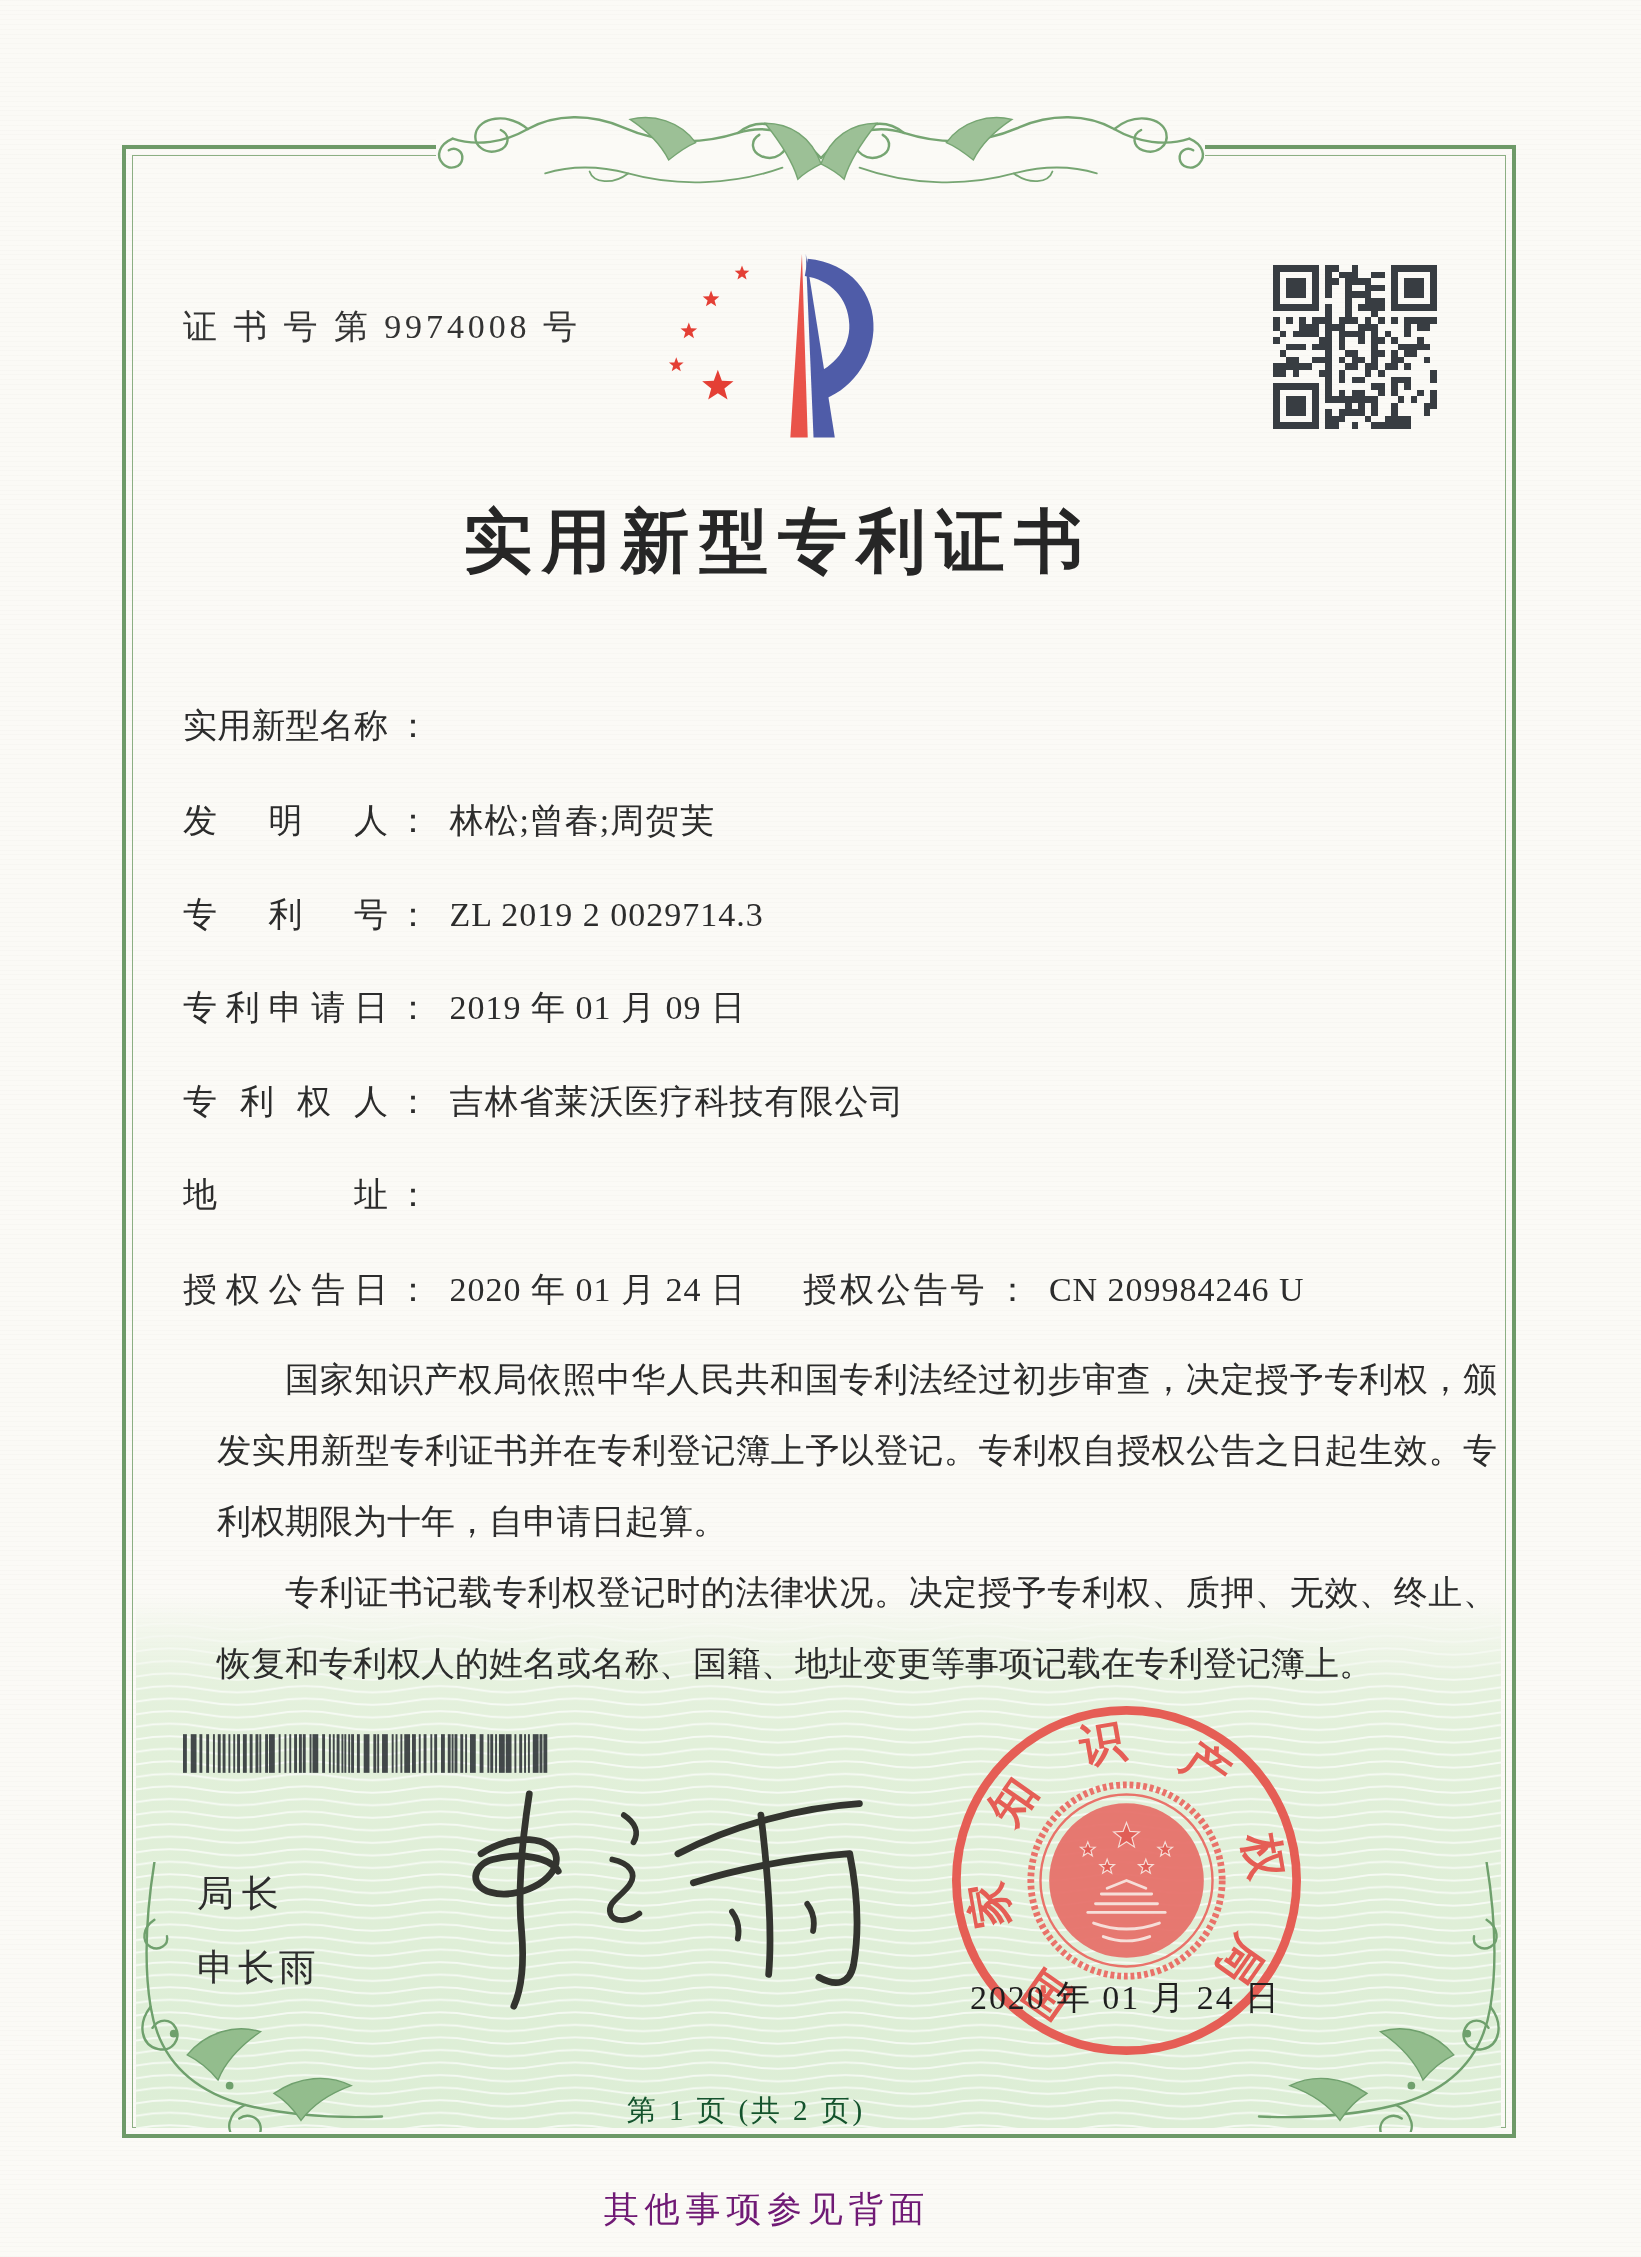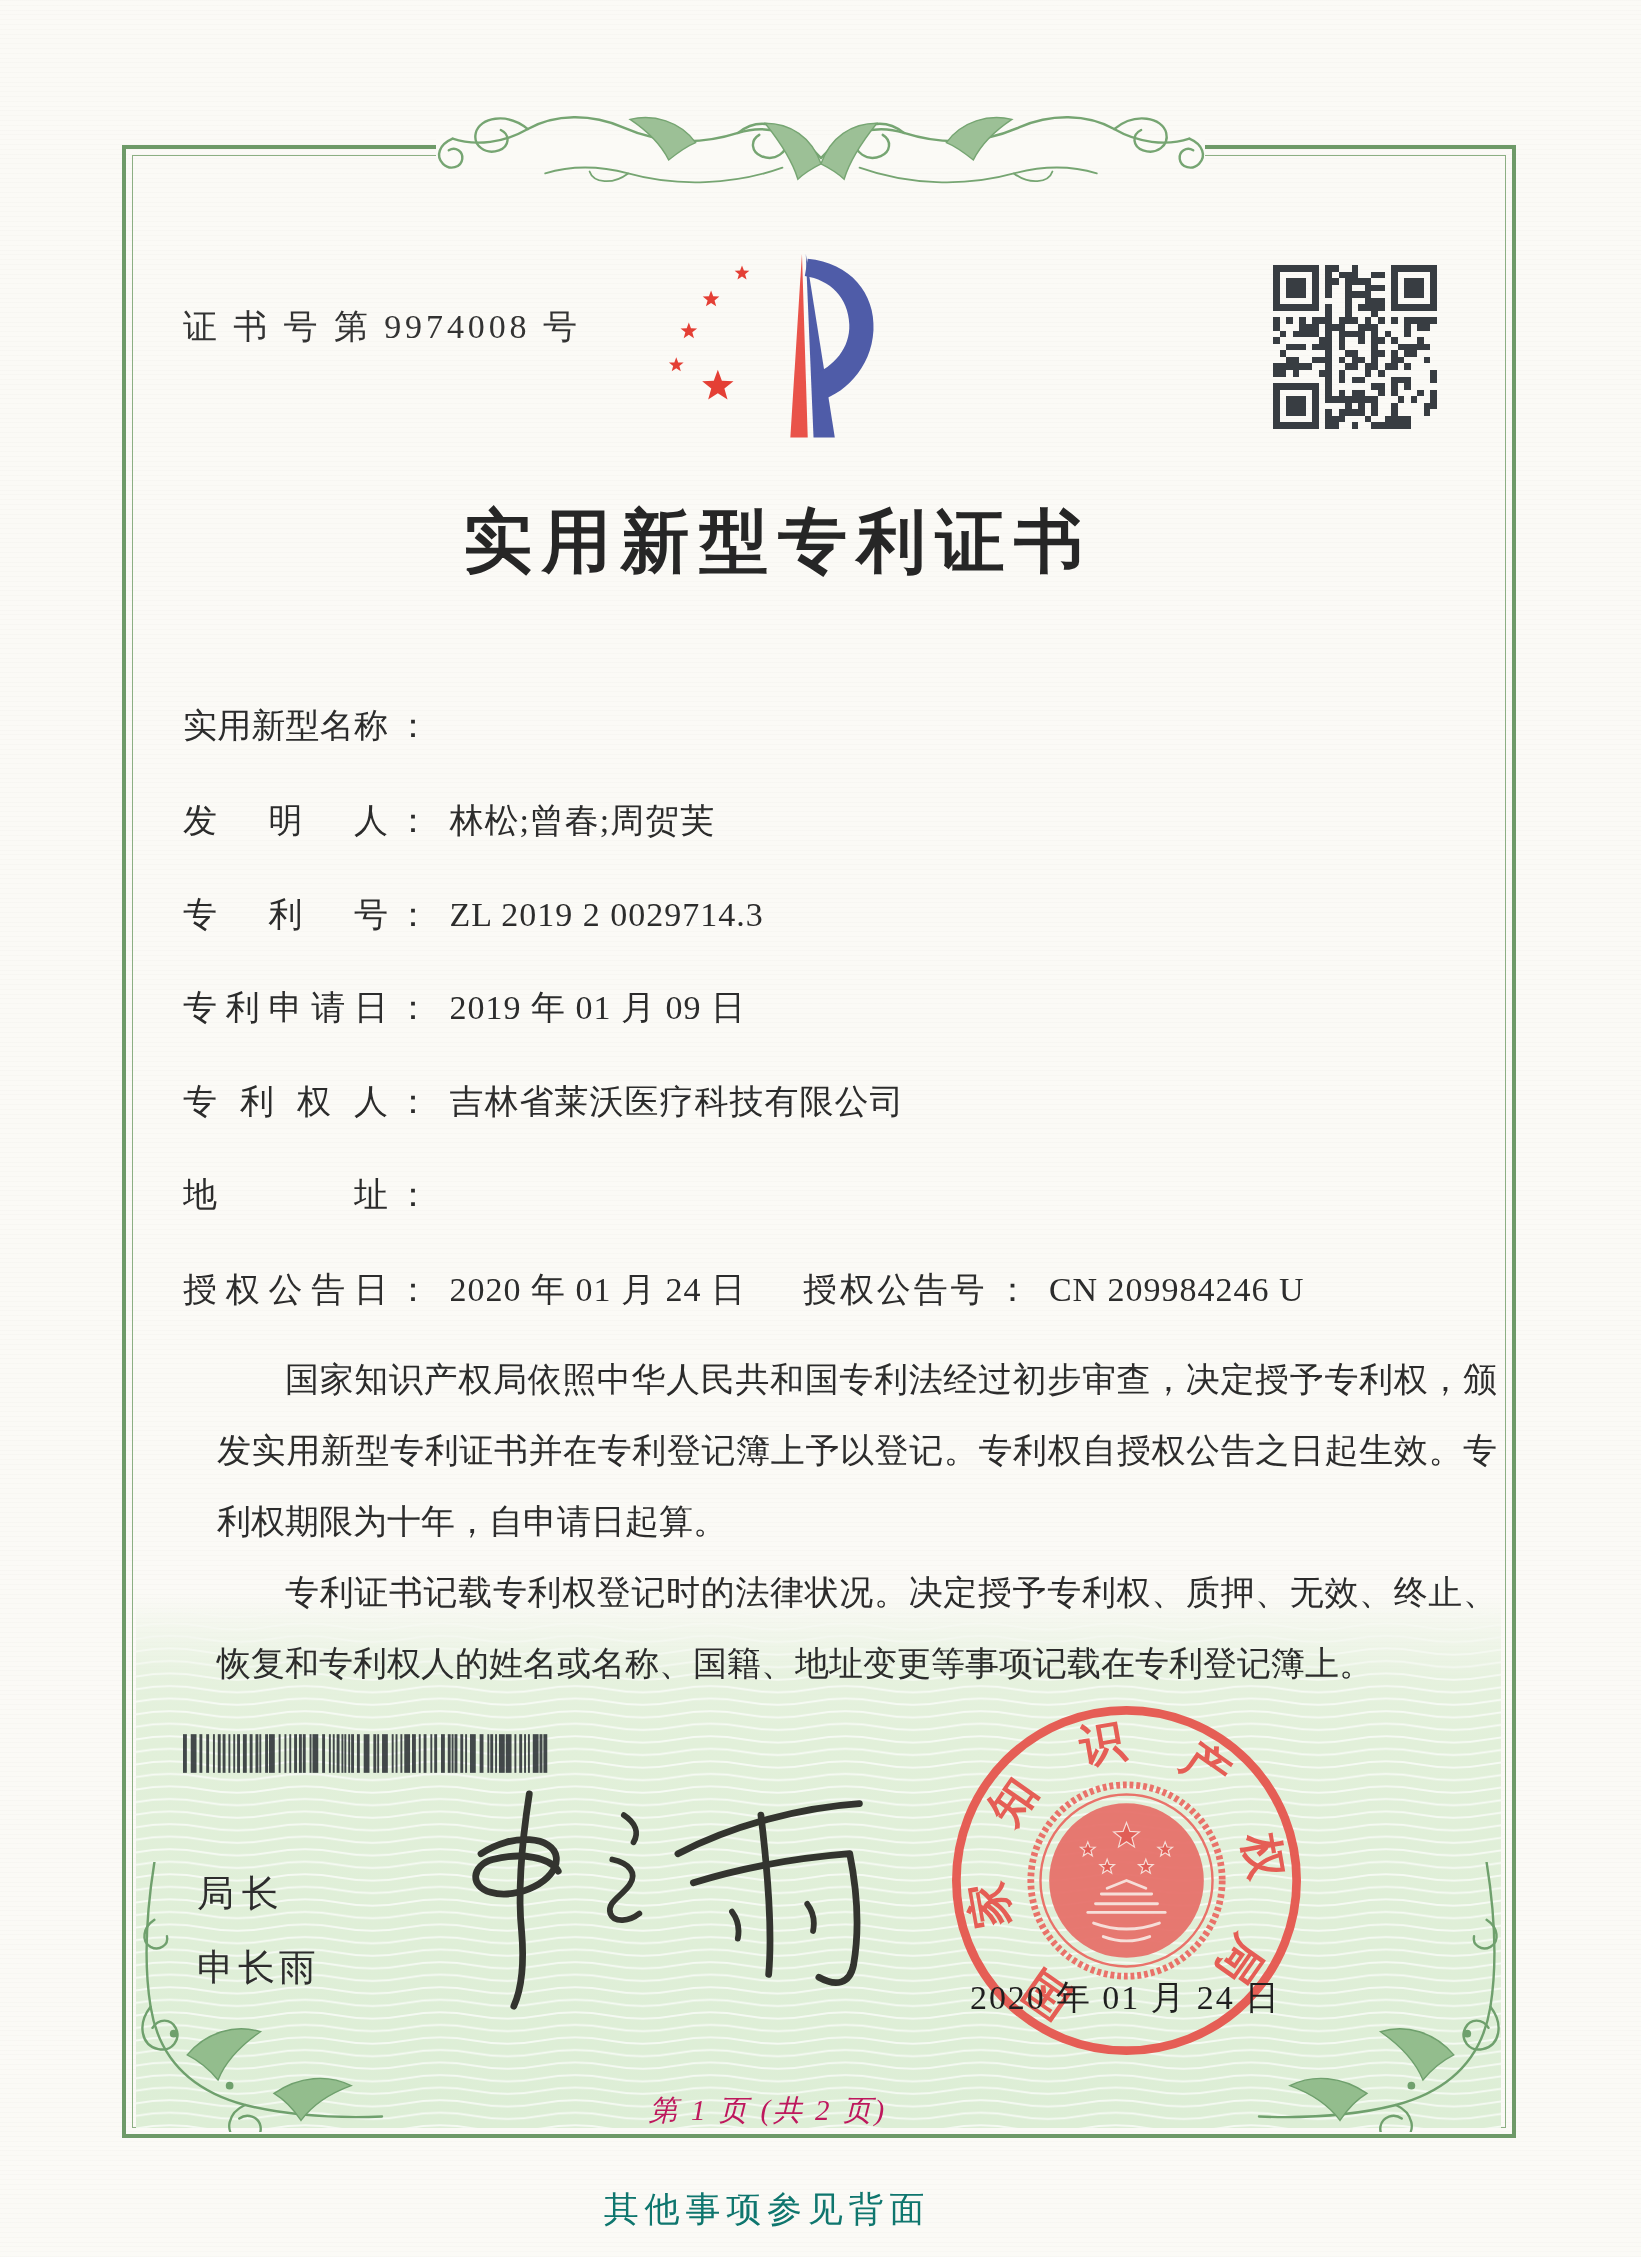--- a/index.html
+++ b/index.html
@@ -43,24 +43,24 @@
   .barcode{left:183px;top:1734px;z-index:3;opacity:.88;}
   .signer-role{left:197px;top:1869px;font-size:37px;letter-spacing:7.7px;color:#2d2d2d;z-index:3;}
   .signer-name{left:197px;top:1943px;font-size:37px;letter-spacing:3.9px;color:#2d2d2d;z-index:3;}
   .signature{left:454px;top:1786px;z-index:4;}
 
   .seal{left:938px;top:1692px;width:377px;height:377px;z-index:3;opacity:.94;}
   .sealch{font-size:47px;font-weight:bold;fill:#e6554d;font-family:"Liberation Serif","DejaVu Serif",serif;}
   .seal-date{left:966px;top:1975px;width:319px;text-align:center;font-size:34px;
       letter-spacing:1.9px;color:#1f1f1f;z-index:5;}
 
-  .page-info{left:140px;top:2091px;width:1396px;text-align:center;transform:translateX(-70px);
-      font-size:29px;letter-spacing:2.9px;color:#be185d;z-index:3;font-style:italic;}
+  .page-info{left:118px;top:2091px;width:1396px;text-align:center;transform:translateX(-70px);
+      font-size:29px;letter-spacing:2.9px;color:#14532d;z-index:3;}
   .back-note{left:122px;top:2186px;width:1396px;text-align:center;transform:translateX(-53px);
-      font-size:35px;letter-spacing:5.8px;color:#0f766e;z-index:3;}
+      font-size:35px;letter-spacing:5.8px;color:#701a75;z-index:3;}
 
   .orn{z-index:2;}
   .orn path{vector-effect:non-scaling-stroke;}
   .white-patch{left:436px;top:137px;width:769px;height:29px;background:#fbfaf6;z-index:2;}
 </style>
 </head>
 <body>
 
 <div id="page">
 

